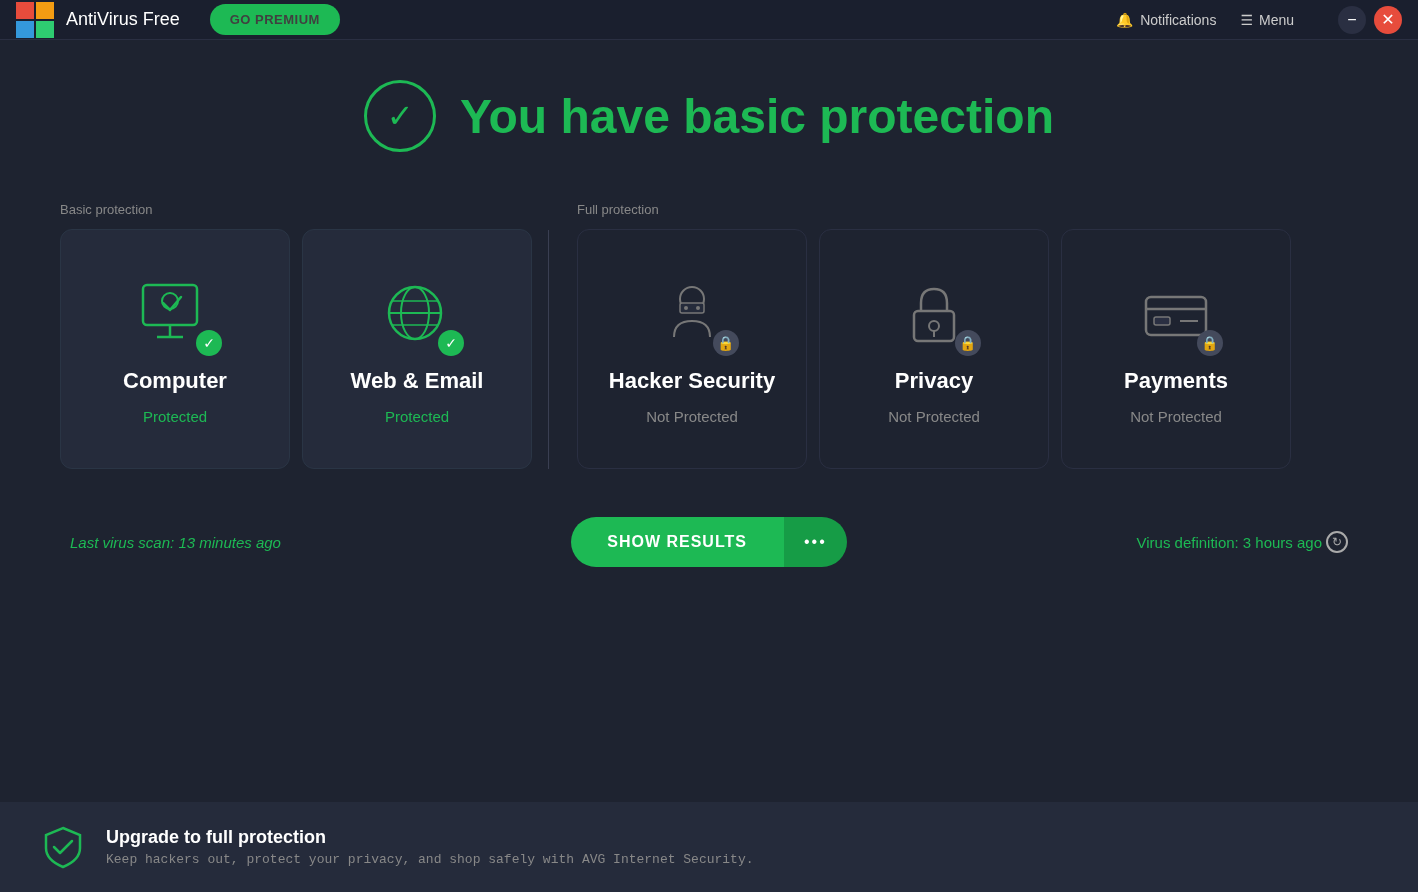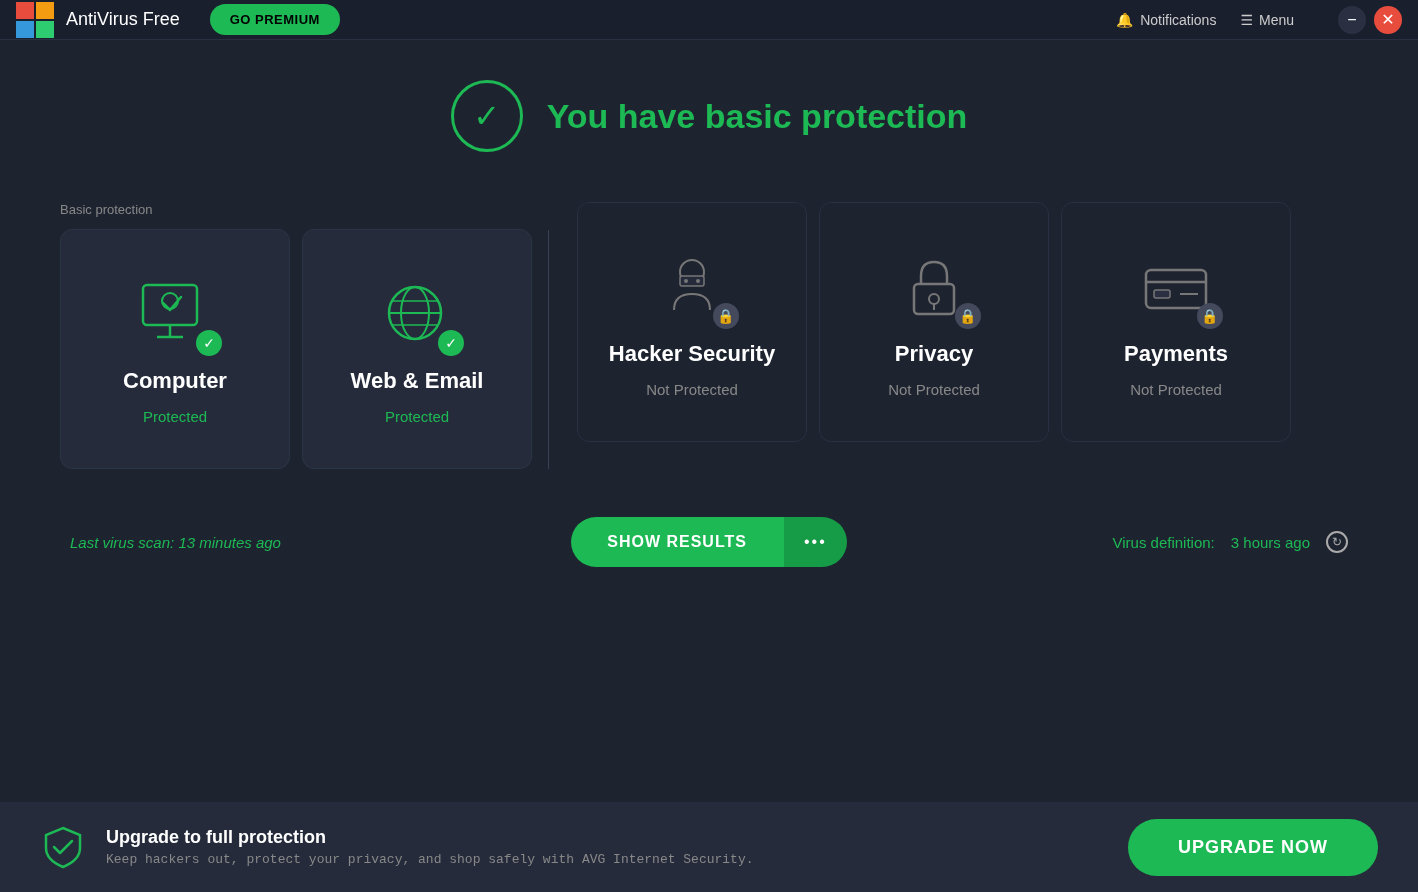--- a/index.html
+++ b/index.html
@@ -32,21 +32,21 @@
       width: 40px;
       height: 36px;
     }
     .titlebar-appname {
       font-size: 18px;
       font-weight: 400;
       color: #fff;
     }
     .btn-premium {
       background: #1db954;
-      color: #000000;
+      color: #404040;
       border: none;
       border-radius: 20px;
       padding: 8px 20px;
       font-size: 13px;
       font-weight: 700;
       cursor: pointer;
       letter-spacing: 0.5px;
       margin-left: 20px;
     }
     .titlebar-right {
@@ -105,21 +105,21 @@
       border: 3px solid #1db954;
       display: flex;
       align-items: center;
       justify-content: center;
     }
     .checkmark-icon {
       color: #1db954;
       font-size: 32px;
     }
     .status-text {
-      font-size: 34px;
+      font-size: 48px;
       font-weight: 600;
       color: #fff;
     }
     .status-text span {
       color: #1db954;
     }
 
     
     .protection-sections {
       width: 100%;
@@ -274,21 +274,21 @@
       letter-spacing: 2px;
     }
     .virus-def {
       font-size: 15px;
       color: #aaa;
       flex: 1;
       text-align: right;
       display: flex;
       align-items: center;
       justify-content: flex-end;
-      gap: 16px;
+      gap: 4px;
     }
     .virus-def span { color: #1db954; }
     .refresh-icon {
       width: 22px;
       height: 22px;
       border: 2px solid #aaa;
       border-radius: 50%;
       display: inline-flex;
       align-items: center;
       justify-content: center;
@@ -418,20 +418,21 @@
           <div class="card-title">Web &amp; Email</div>
           <div class="card-status ok">Protected</div>
         </div>
 
       </div>
     </div>
 
     <div class="divider-line"></div>
 
     <div class="full-section">
+      <div class="section-label">Full protection</div>
       <div class="cards-row">
 
         <div class="card not-protected">
           <div class="card-icon">
             <svg viewBox="0 0 80 70" fill="none" xmlns="http://www.w3.org/2000/svg">
               <circle cx="40" cy="20" r="12" stroke="#777" stroke-width="2" fill="none"></circle>
               <path d="M22 58 Q22 42 40 42 Q58 42 58 58" stroke="#777" stroke-width="2" fill="none"></path>
               <rect x="28" y="24" width="24" height="10" rx="2" stroke="#777" stroke-width="1.5" fill="#252b3b"></rect>
               <circle cx="34" cy="29" r="2" fill="#777"></circle>
               <circle cx="46" cy="29" r="2" fill="#777"></circle>
@@ -493,14 +494,13 @@
 
 <div class="footer-bar">
   <svg class="footer-shield" viewBox="0 0 46 46" fill="none" xmlns="http://www.w3.org/2000/svg">
     <path d="M23 4 L40 11 L40 24 Q40 36 23 43 Q6 36 6 24 L6 11 Z" stroke="#1db954" stroke-width="2.5" fill="none"></path>
     <path d="M14 23 L20 29 L32 17" stroke="#1db954" stroke-width="2.5" stroke-linecap="round" stroke-linejoin="round"></path>
   </svg>
   <div class="footer-text">
     <div class="footer-title">Upgrade to full protection</div>
     <div class="footer-sub">Keep hackers out, protect your privacy, and shop safely with AVG Internet Security.</div>
   </div>
-  <button class="btn-upgrade">UPGRADE NOW</button>
 </div>
 
 </body></html>

